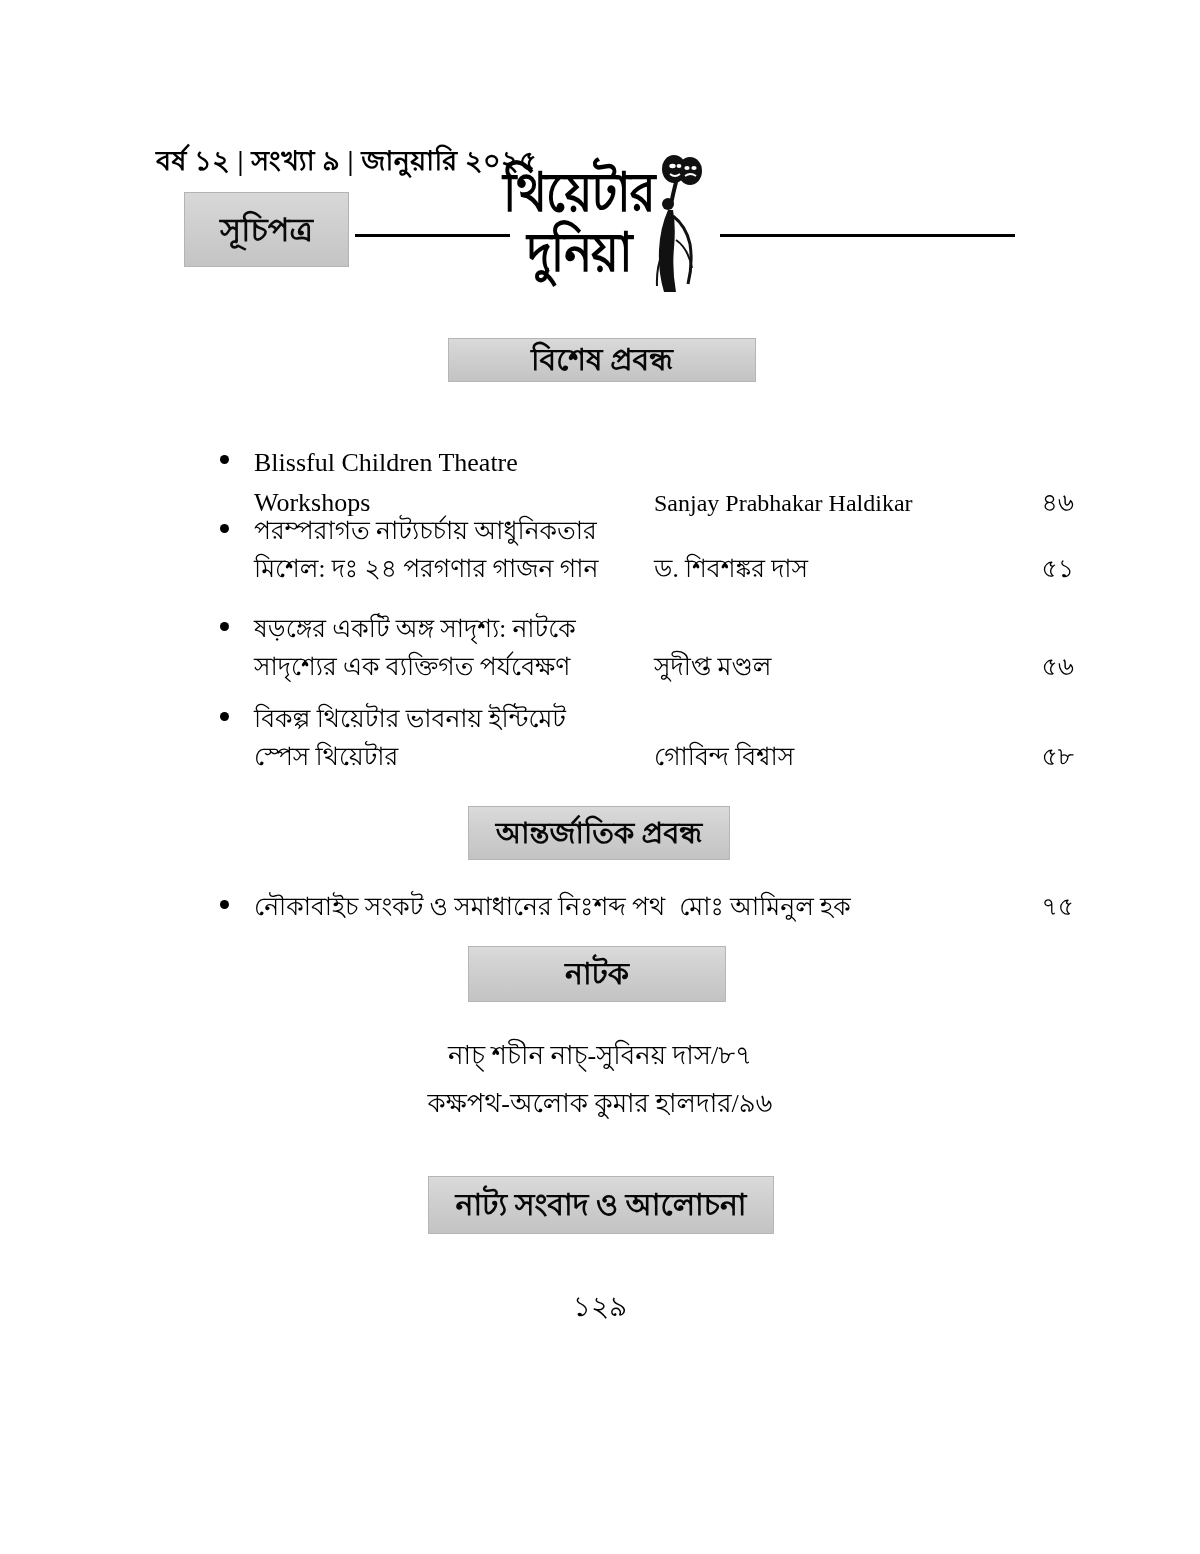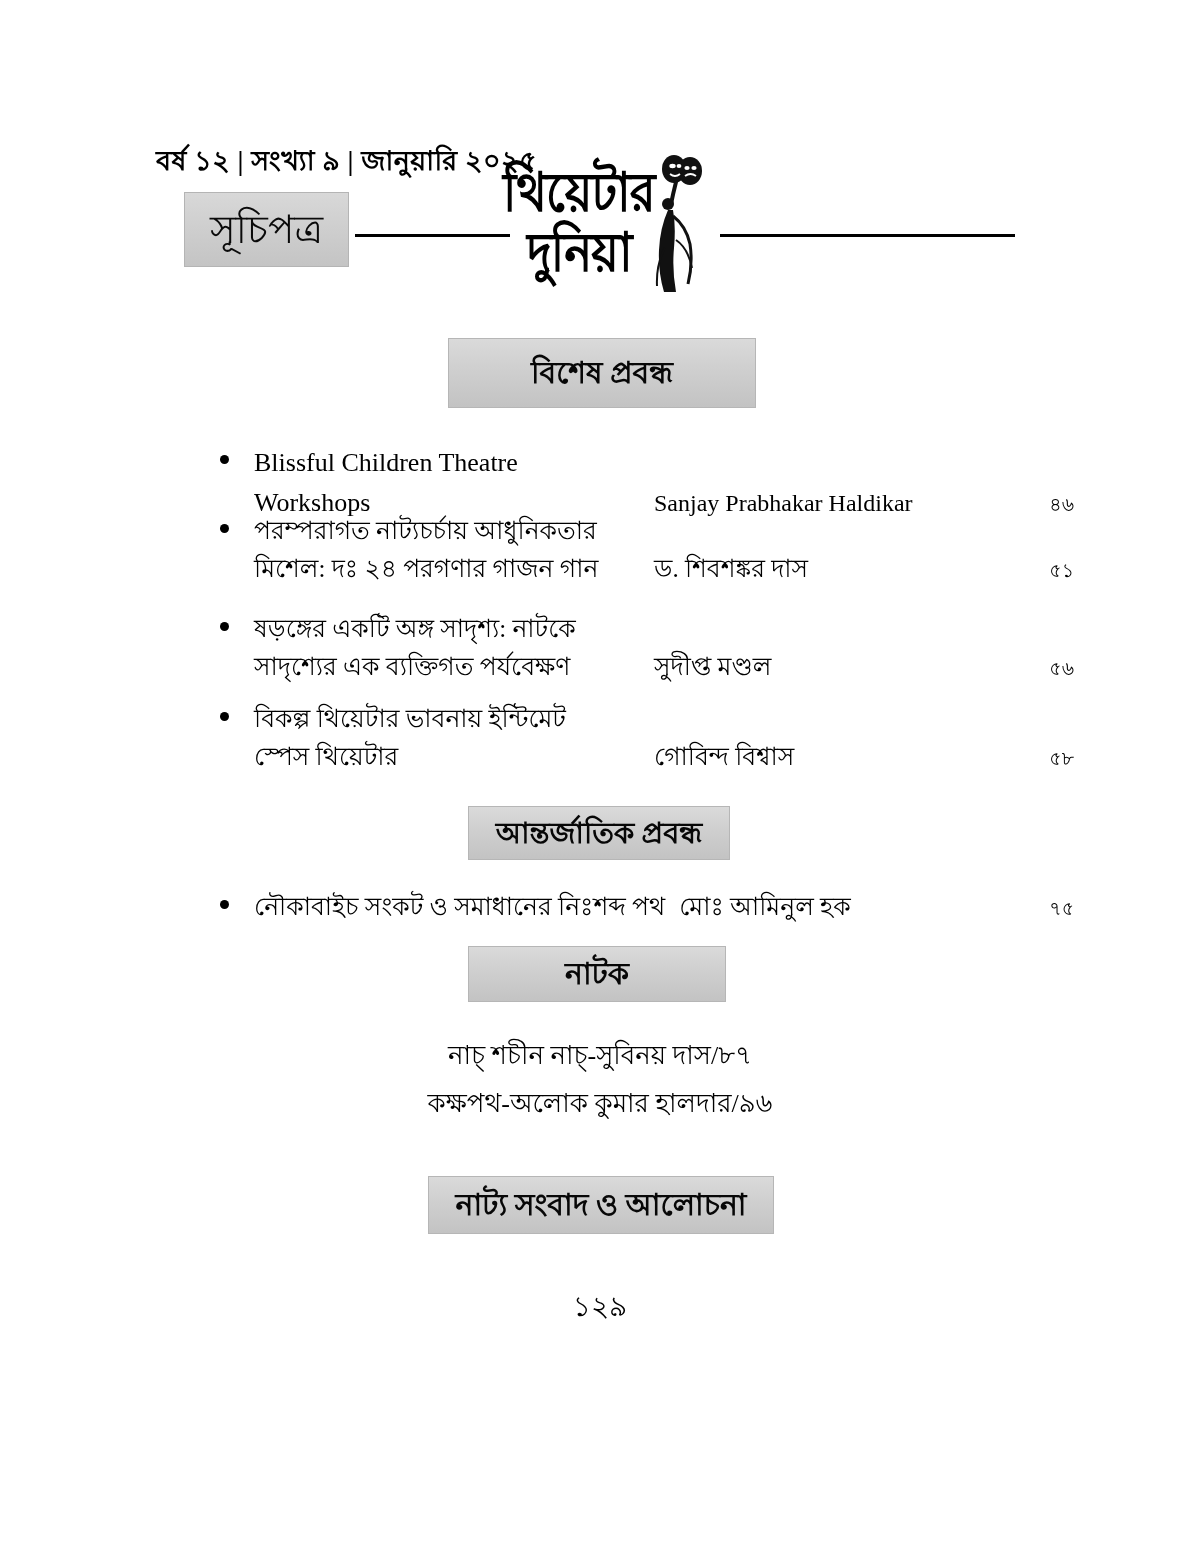--- a/index.html
+++ b/index.html
@@ -51,22 +51,22 @@
     height: 75px;
     background: linear-gradient(180deg,#d8d8d8 0%,#cfcfcf 45%,#c4c4c4 100%);
     border: 1px solid #b4b4b4;
     box-sizing: border-box;
     display: flex;
     align-items: center;
     justify-content: center;
   }
   .toc-badge span {
     font-family: "Liberation Serif", "DejaVu Serif", serif;
-    font-size: 39px;
-    font-weight: 400;
+    font-size: 32px;
+    font-weight: 700;
     line-height: 1;
     color: #0a0a0a;
   }
 
   .rule-left {
     position: absolute;
     left: 205px;
     top: 86px;
     width: 155px;
     height: 3px;
@@ -121,21 +121,21 @@
     justify-content: center;
   }
   .section-bar span {
     font-family: "Liberation Serif", "DejaVu Serif", serif;
     font-weight: 700;
     color: #070707;
     line-height: 1;
     white-space: nowrap;
   }
 
-  #bar-special  { left: 448px; top: 338px;  width: 308px; height: 70px; }
+  #bar-special  { left: 448px; top: 338px;  width: 308px; height: 44px; }
   #bar-special  span { font-size: 30px; }
 
   #bar-intl     { left: 468px; top: 806px;  width: 262px; height: 54px; }
   #bar-intl     span { font-size: 29px; }
 
   #bar-natok    { left: 468px; top: 946px;  width: 258px; height: 56px; }
   #bar-natok    span { font-size: 30px; }
 
   #bar-news     { left: 428px; top: 1176px; width: 346px; height: 58px; }
   #bar-news     span { font-size: 30px; }
@@ -174,21 +174,21 @@
   .entry-title.latin { font-size: 26px; }
   .entry-author {
     font-family: "Liberation Serif", "DejaVu Serif", serif;
     font-size: 25px;
     color: #000;
     white-space: nowrap;
   }
   .entry-author.latin { font-size: 24px; }
   .entry-page {
     font-family: "Liberation Serif", "DejaVu Serif", serif;
-    font-size: 19px;
+    font-size: 25px;
     color: #000;
     margin-left: auto;
     white-space: nowrap;
   }
   .line-first { display: block; }
   .row2 {
     display: flex;
     align-items: baseline;
     width: 100%;
   }

